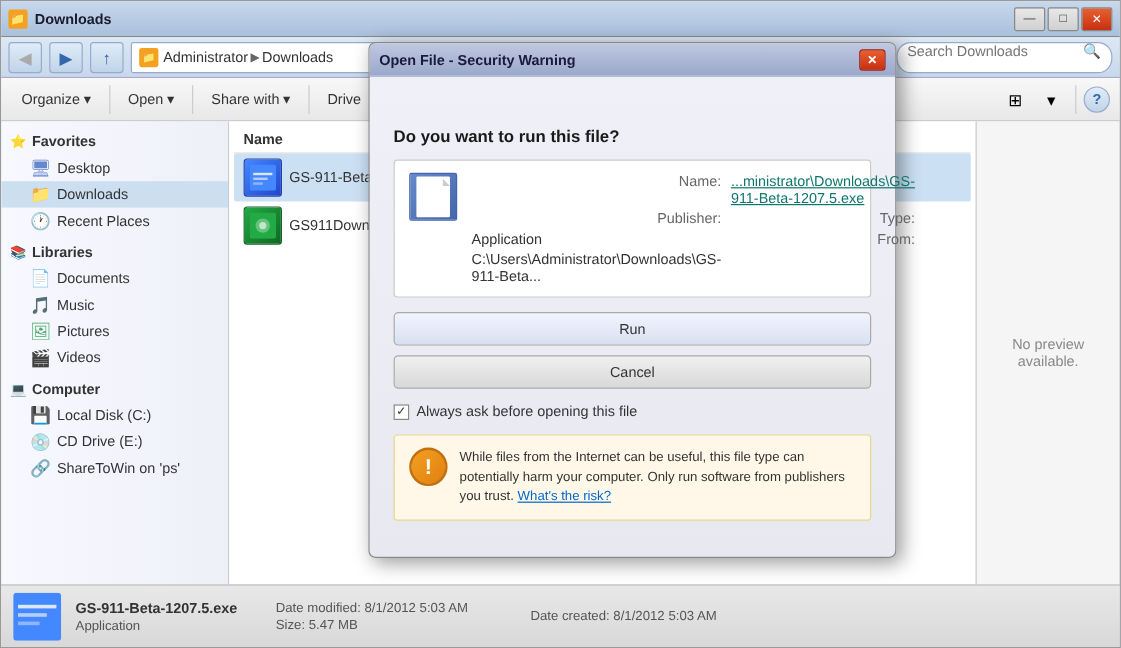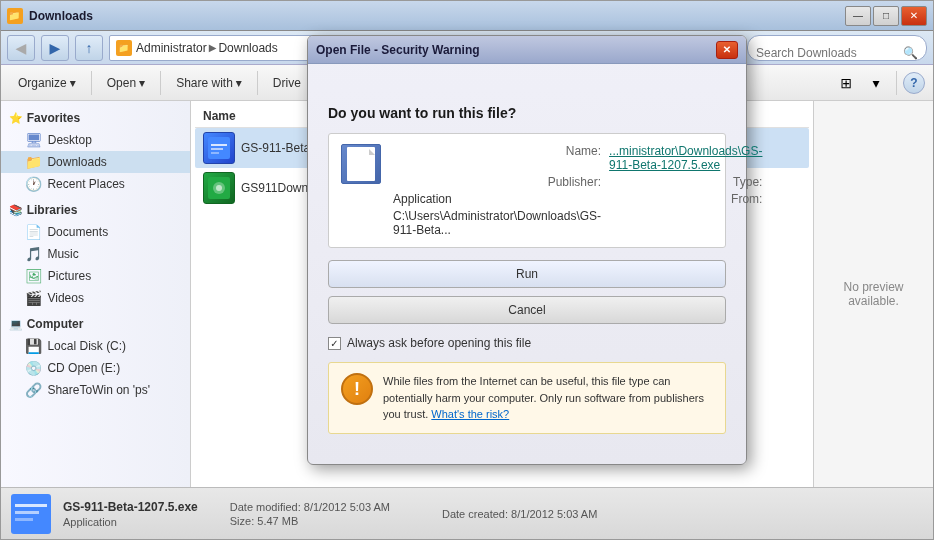--- a/index.html
+++ b/index.html
@@ -148,21 +148,21 @@
       cursor: pointer;
       font-size: 12px;
     }
     .search-bar {
       width: 180px;
       height: 26px;
       background: white;
       border: 1px solid #99aacc;
       border-radius: 12px;
       display: flex;
-      align-items: flex-end;
+      align-items: flex-start;
       padding: 0 8px;
       gap: 4px;
     }
     .search-bar input {
       border: none;
       outline: none;
       font-size: 12px;
       color: #999;
       background: transparent;
       flex: 1;
@@ -678,21 +678,21 @@
         <div class="sidebar-header">
           <span class="sidebar-header-icon">💻</span>
           <span>Computer</span>
         </div>
         <div class="sidebar-item">
           <span class="sidebar-item-icon drive">💾</span>
           <span>Local Disk (C:)</span>
         </div>
         <div class="sidebar-item">
           <span class="sidebar-item-icon drive">💿</span>
-          <span>CD Open (E:)</span>
+          <span>CD Drive (E:)</span>
         </div>
         <div class="sidebar-item">
           <span class="sidebar-item-icon">🔗</span>
           <span>ShareToWin on 'ps'</span>
         </div>
       </div>
     </div>
 
     <div class="file-list">
       <div class="file-list-header">

